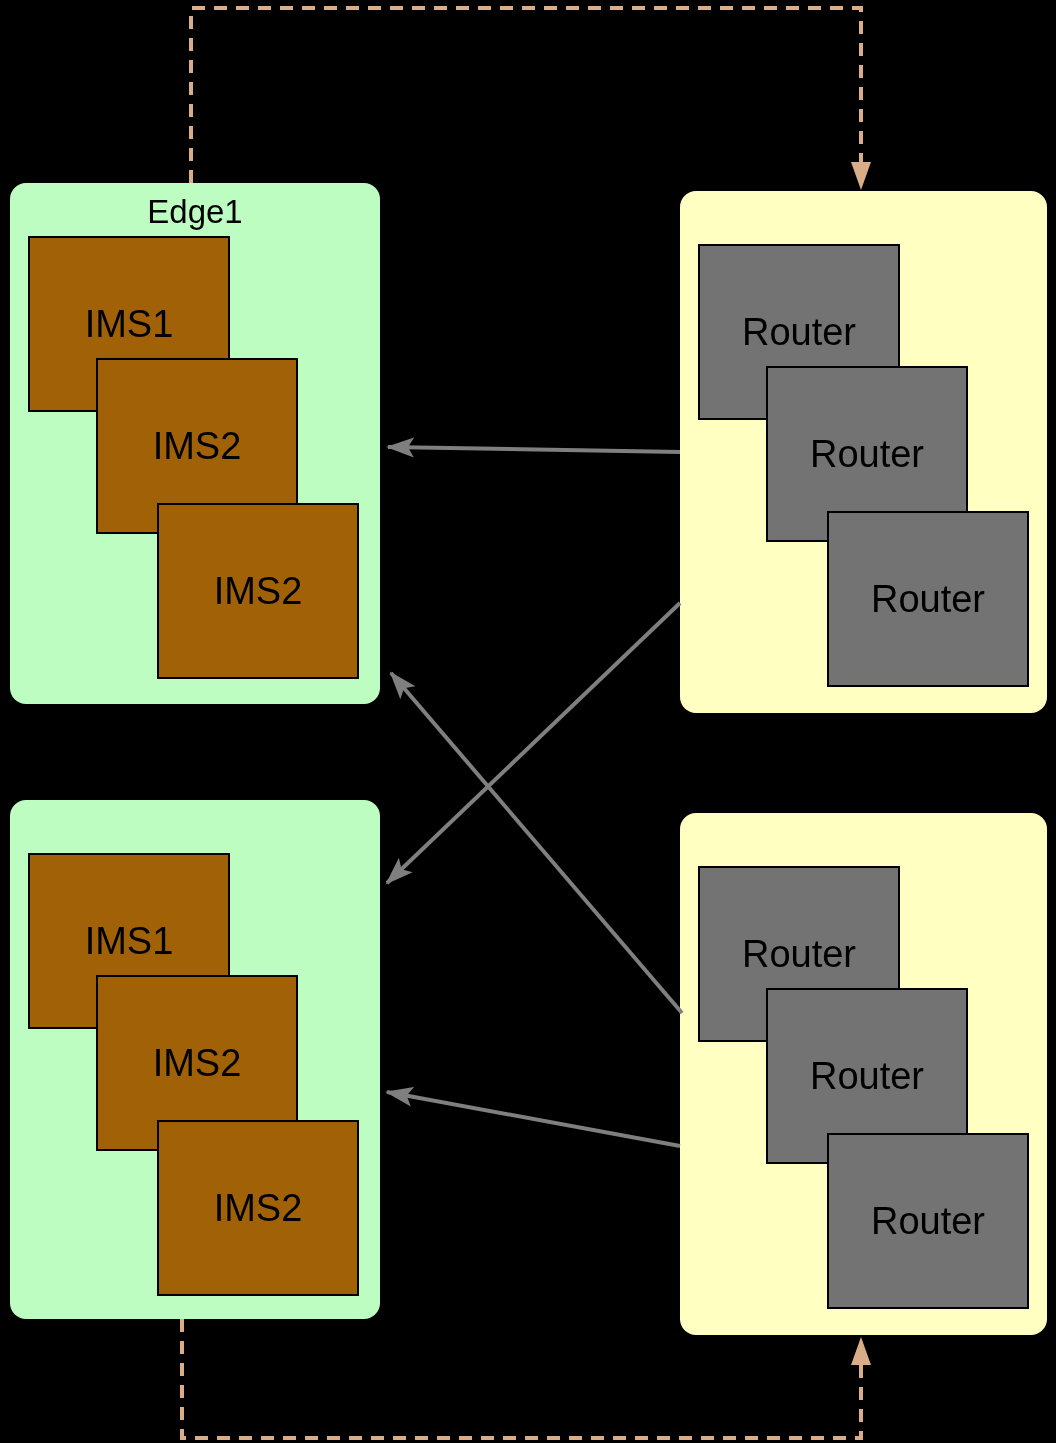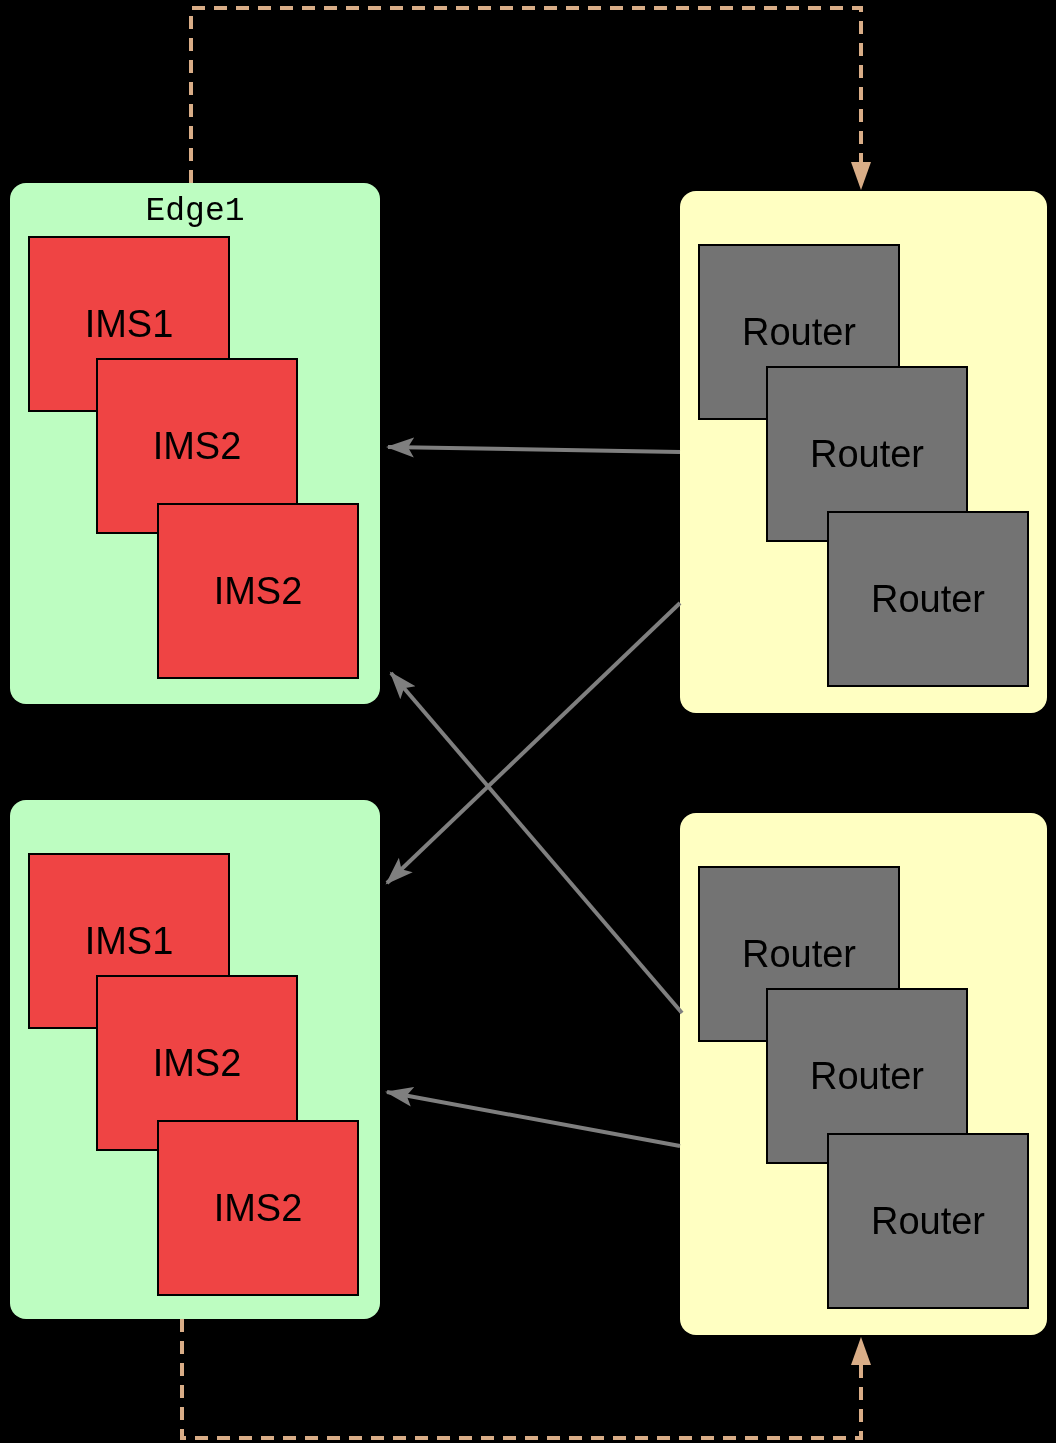--- a/index.html
+++ b/index.html
@@ -2,25 +2,25 @@
 <html><head>
 <meta charset="utf-8">
 <style>
   html,body{margin:0;padding:0;background:#000;}
   .canvas{position:relative;width:1056px;height:1443px;background:#000;overflow:hidden;
           font-family:"Liberation Sans", sans-serif;}
   .container-box{position:absolute;border-radius:16px;}
   .edge-box{background:#bdfdc1;}
   .idc-box{background:#ffffc2;}
   .container-title{position:absolute;top:10px;left:0;width:100%;text-align:center;
-                   font-size:33px;color:#000;font-family:Liberation Mono, monospace;}
+                   font-size:33px;color:#000;}
   .node{position:absolute;border:2px solid #000;display:flex;align-items:center;
         justify-content:center;font-size:38px;color:#000;width:202px;height:176px;
         box-sizing:border-box;}
-  .ims-node{background:#ef4444;}
+  .ims-node{background:#a16207;}
   .router-node{background:#737373;text-align:right;}
   .n1{left:18px;top:53px;}
   .n2{left:86px;top:175px;}
   .n3{left:147px;top:320px;}
   #edge1{left:10px;top:183px;width:370px;height:521px;}
   #idc1{left:680px;top:191px;width:367px;height:522px;}
   #edge2{left:10px;top:800px;width:370px;height:519px;}
   #idc2{left:680px;top:813px;width:367px;height:522px;}
   svg.overlay{position:absolute;left:0;top:0;width:1056px;height:1443px;pointer-events:none;}
 </style>

